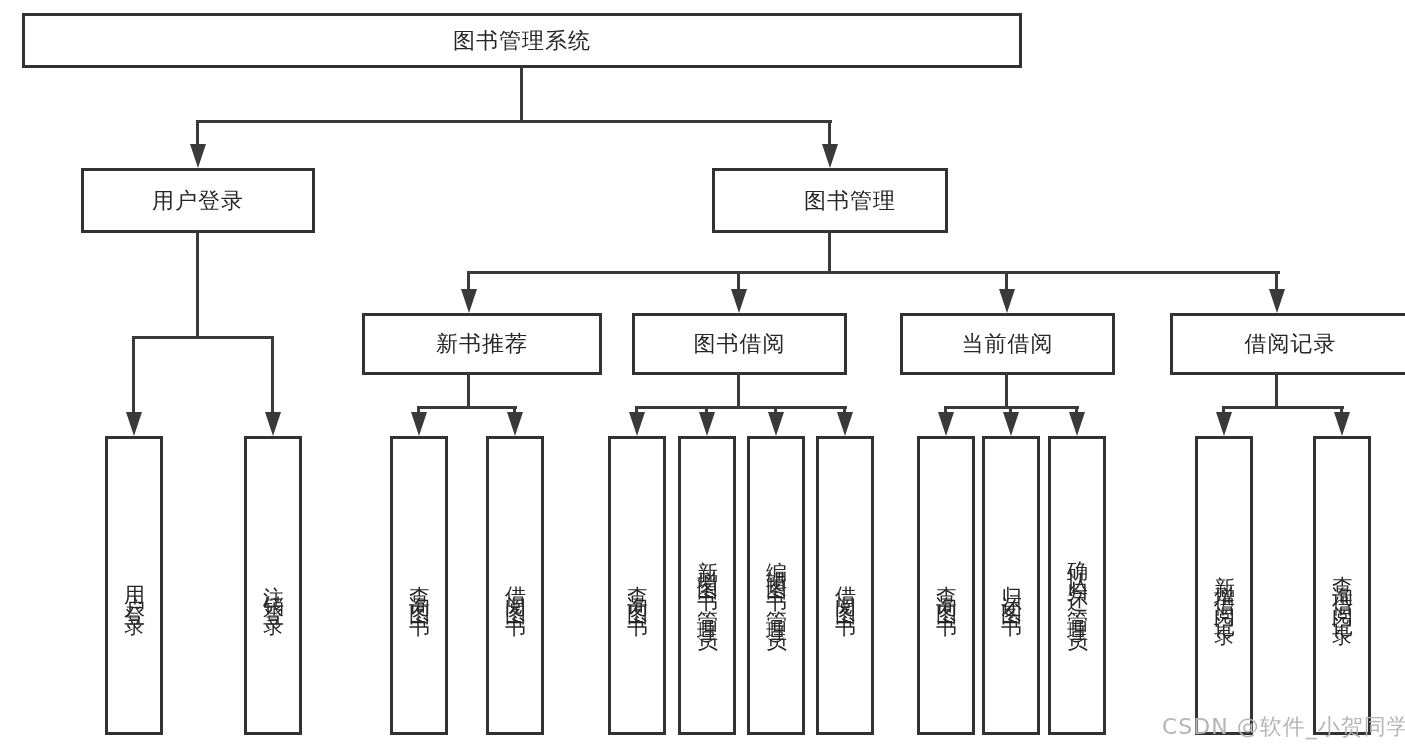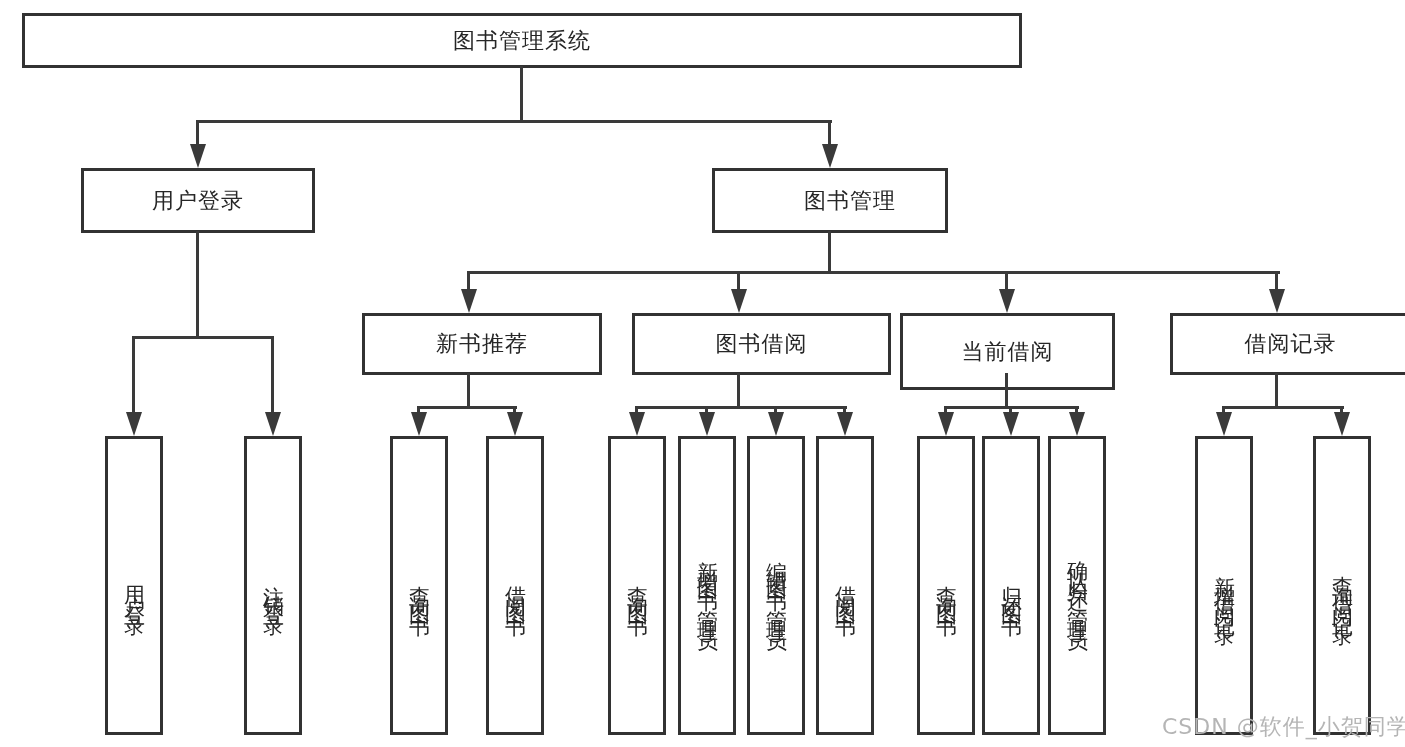--- a/index.html
+++ b/index.html
@@ -61,22 +61,22 @@
 <div class="vl" style="left:467px;top:271px;height:20px;"></div>
 <div class="arrow" style="left:461px;top:289px;"></div>
 <div class="vl" style="left:737px;top:271px;height:20px;"></div>
 <div class="arrow" style="left:731px;top:289px;"></div>
 <div class="vl" style="left:1005px;top:271px;height:20px;"></div>
 <div class="arrow" style="left:999px;top:289px;"></div>
 <div class="vl" style="left:1275px;top:271px;height:20px;"></div>
 <div class="arrow" style="left:1269px;top:289px;"></div>
 
 <div class="node" style="left:362px;top:313px;width:240px;height:62px;">新书推荐</div>
-<div class="node" style="left:632px;top:313px;width:259px;height:62px;">图书借阅</div>
-<div class="node" style="left:900px;top:313px;width:215px;height:77px;">当前借阅</div>
+<div class="node" style="left:632px;top:313px;width:215px;height:62px;">图书借阅</div>
+<div class="node" style="left:900px;top:313px;width:215px;height:62px;">当前借阅</div>
 <div class="node" style="left:1170px;top:313px;width:241px;height:62px;">借阅记录</div>
 
 <div class="vl" style="left:467px;top:373px;height:36px;"></div>
 <div class="hl" style="left:417px;top:406px;width:100px;"></div>
 <div class="vl" style="left:417px;top:406px;height:10px;"></div>
 <div class="arrow" style="left:411px;top:412px;"></div>
 <div class="vl" style="left:513px;top:406px;height:10px;"></div>
 <div class="arrow" style="left:507px;top:412px;"></div>
 
 <div class="vl" style="left:737px;top:373px;height:36px;"></div>

